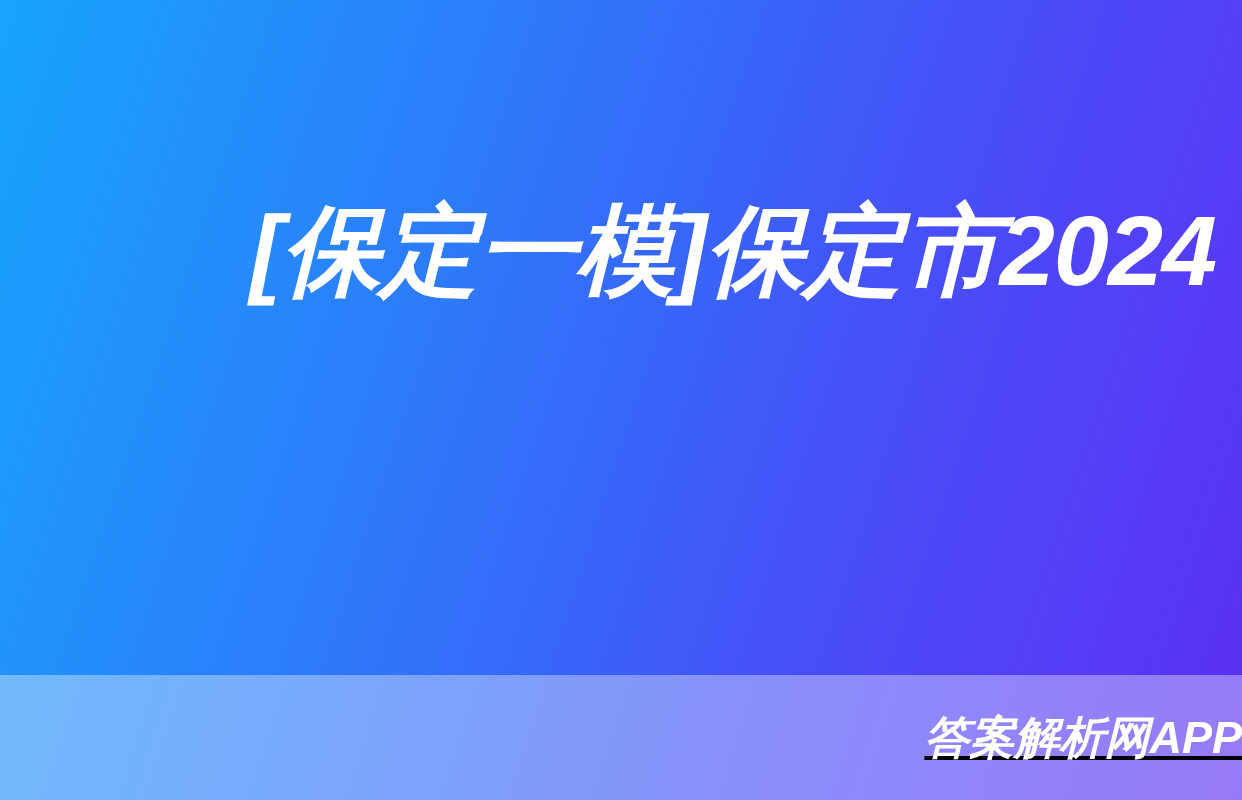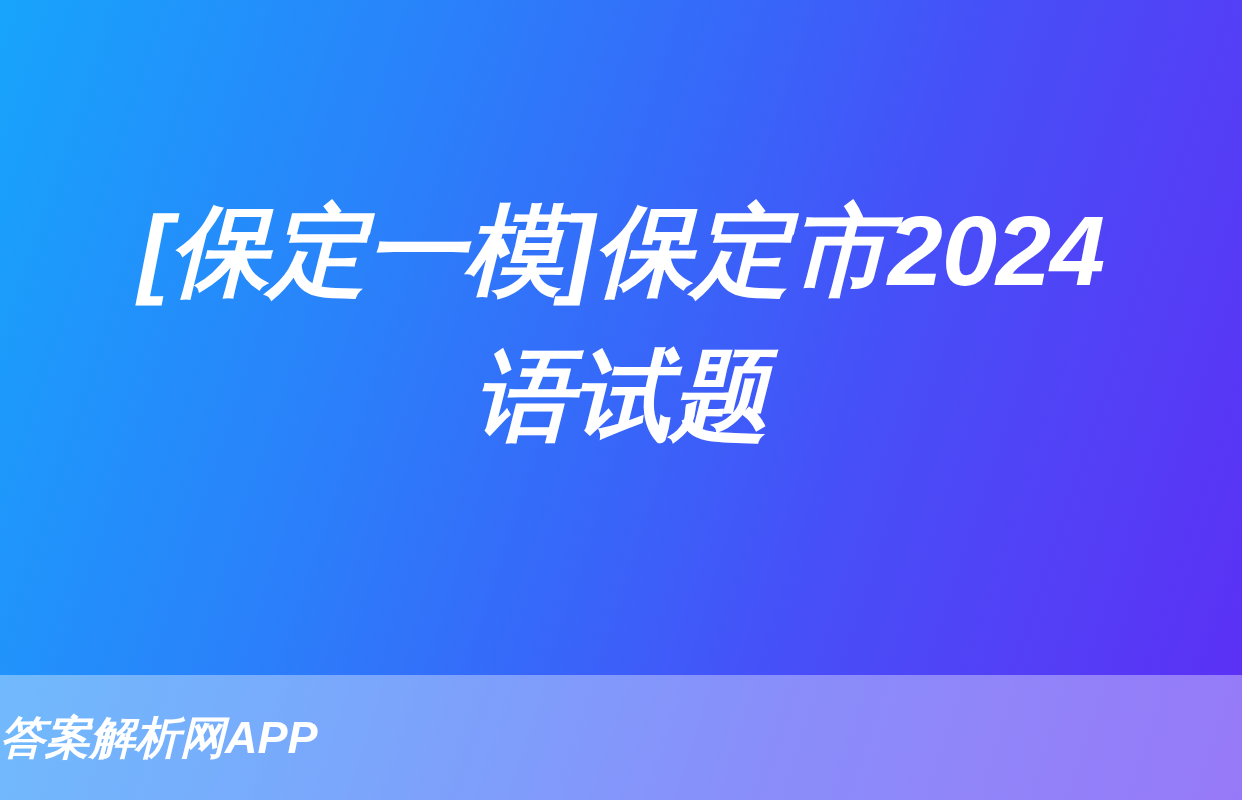--- a/index.html
+++ b/index.html
@@ -26,21 +26,21 @@
         #5340f6 82%,
         #5c2ef5 100%);
   }
 
   
   #title-block {
     position: absolute;
     left: 0;
     right: 0;
     top: 178px;
-    text-align: center;
+    text-align: right;
     padding: 0 26px;
     box-sizing: border-box;
   }
 
   .title-line {
     display: block;
     color: #ffffff;
     font-size: 99px;
     line-height: 145px;
     font-weight: 700;
@@ -54,41 +54,41 @@
   
   #footer-band {
     position: absolute;
     left: 0;
     right: 0;
     bottom: 0;
     height: 125px;
     background: rgba(255, 255, 255, 0.36);
     display: flex;
     align-items: center;
-    justify-content: flex-start;
+    justify-content: flex-end;
+    text-decoration: underline;
   }
 
   #watermark {
     color: #ffffff;
     font-size: 45px;
     line-height: 45px;
     font-weight: 700;
     font-style: italic;
     letter-spacing: 0px;
     white-space: nowrap;
     font-family: "Liberation Sans", "DejaVu Sans", sans-serif;
   }
 </style>
 </head>
 <body>
 
 <div id="banner">
 
   <div id="title-block">
     <span class="title-line">[保定一模]保定市2024</span>
-    <span class="title-line">语试题</span>
   </div>
 
   <div id="footer-band">
     <span id="watermark">答案解析网APP</span>
   </div>
 
 </div>
 
 </body></html>

